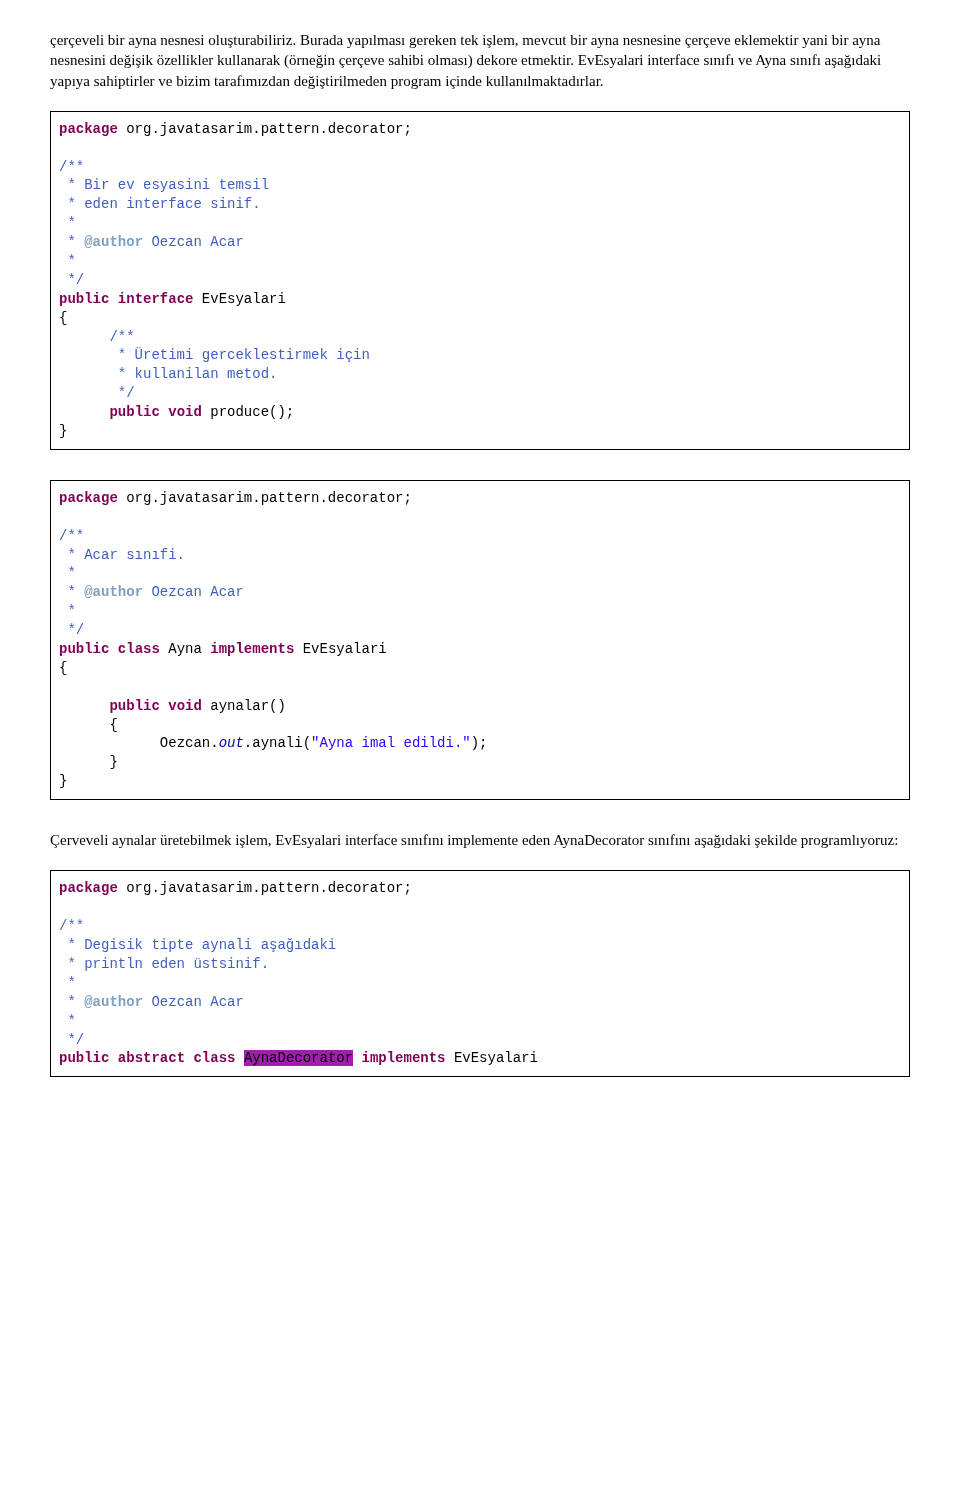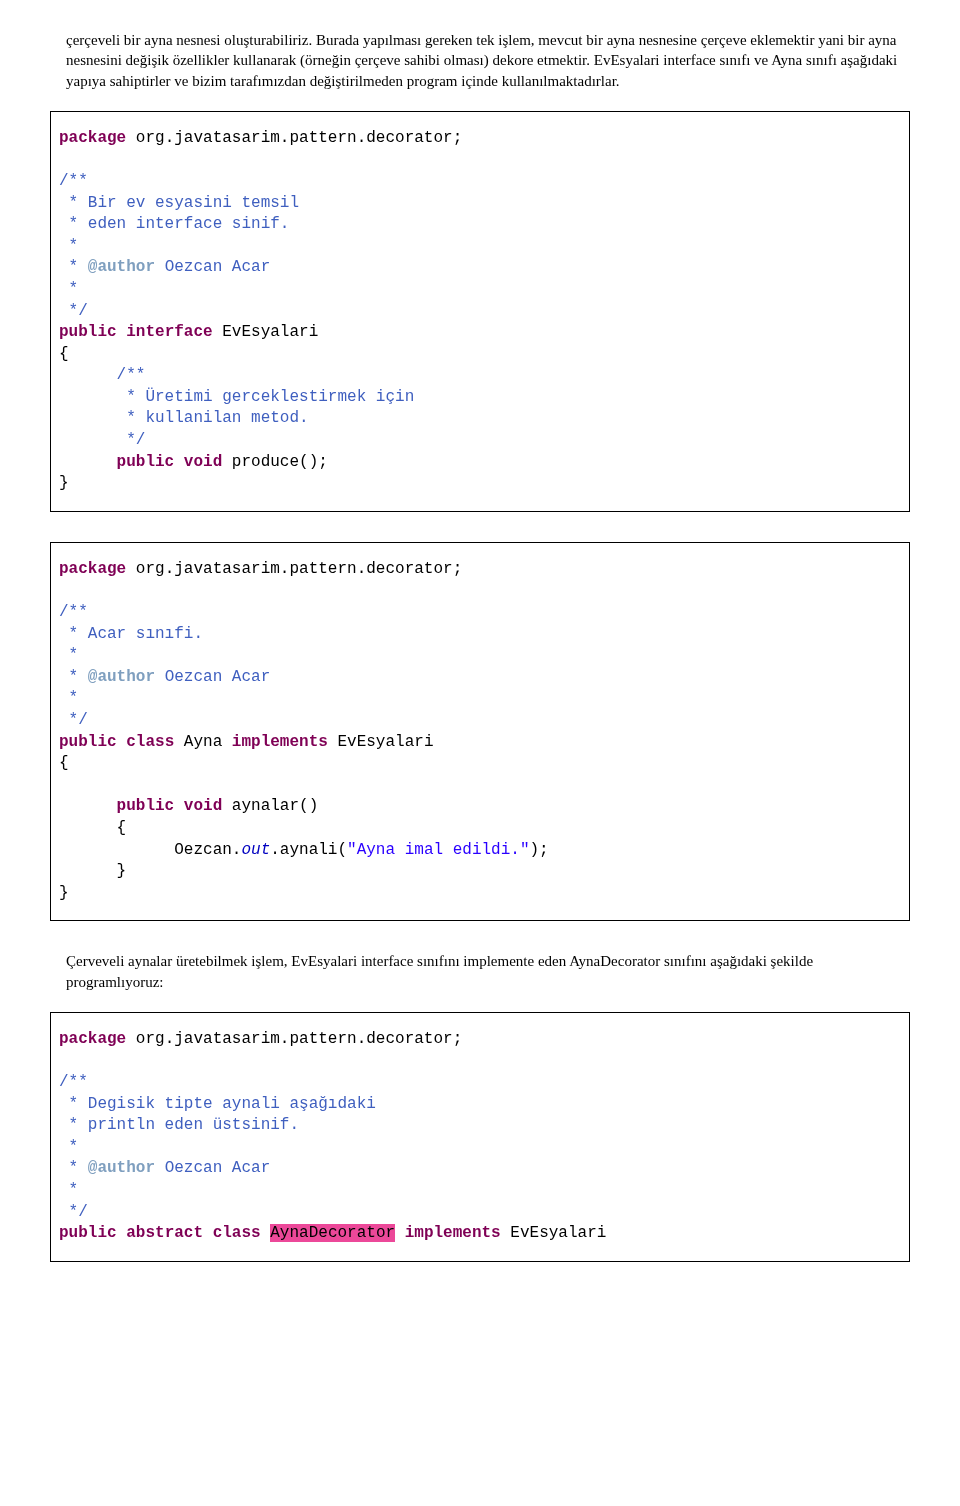--- a/index.html
+++ b/index.html
@@ -7,37 +7,37 @@
     padding: 30px 50px;
     font-family: 'Times New Roman', Times, serif;
     font-size: 15px;
     line-height: 1.35;
     color: #000;
     background: #fff;
     width: 960px;
     box-sizing: border-box;
   }
   .para {
-    margin: 0 0 20px 16px;
+    margin: 0 0 20px 0;
   }
   .code-box {
     border: 1px solid #000;
-    padding: 16px 8px;
+    padding: 8px 8px;
     margin: 12px 0 30px 0;
     font-family: 'Courier New', Courier, monospace;
-    font-size: 16px;
+    font-size: 14px;
     line-height: 1.35;
     white-space: pre;
   }
   .kw { color: #7f0055; font-weight: bold; }
   .cm { color: #3f5fbf; }
   .tag { color: #7f9fbf; font-weight: bold; }
   .str { color: #2a00ff; }
   .stat { color: #0000c0; font-style: italic; margin-top: 28px; }
-  .hl { background: #ec4899; }
+  .hl { background: #a21caf; }
 </style>
 </head>
 <body>
 
 <p class="para">çerçeveli bir ayna nesnesi oluşturabiliriz. Burada yapılması gereken tek işlem, mevcut bir ayna nesnesine çerçeve eklemektir yani bir ayna nesnesini değişik özellikler kullanarak (örneğin çerçeve sahibi olması) dekore etmektir. EvEsyalari interface sınıfı ve Ayna sınıfı aşağıdaki yapıya sahiptirler ve bizim tarafımızdan değiştirilmeden program içinde kullanılmaktadırlar.</p>
 
 <div class="code-box"><span class="kw">package</span><span> org.javatasarim.pattern.decorator;</span>
 
 <span class="cm">/**</span>
 <span class="cm"> * Bir ev esyasini temsil</span>

